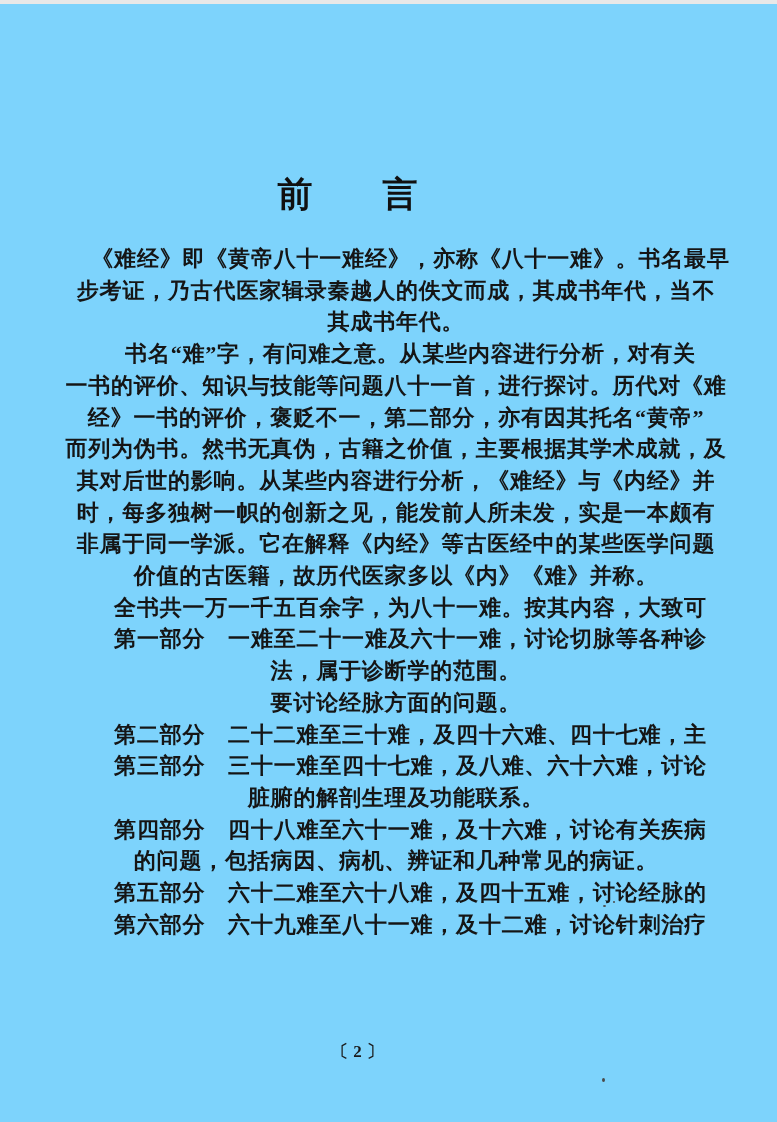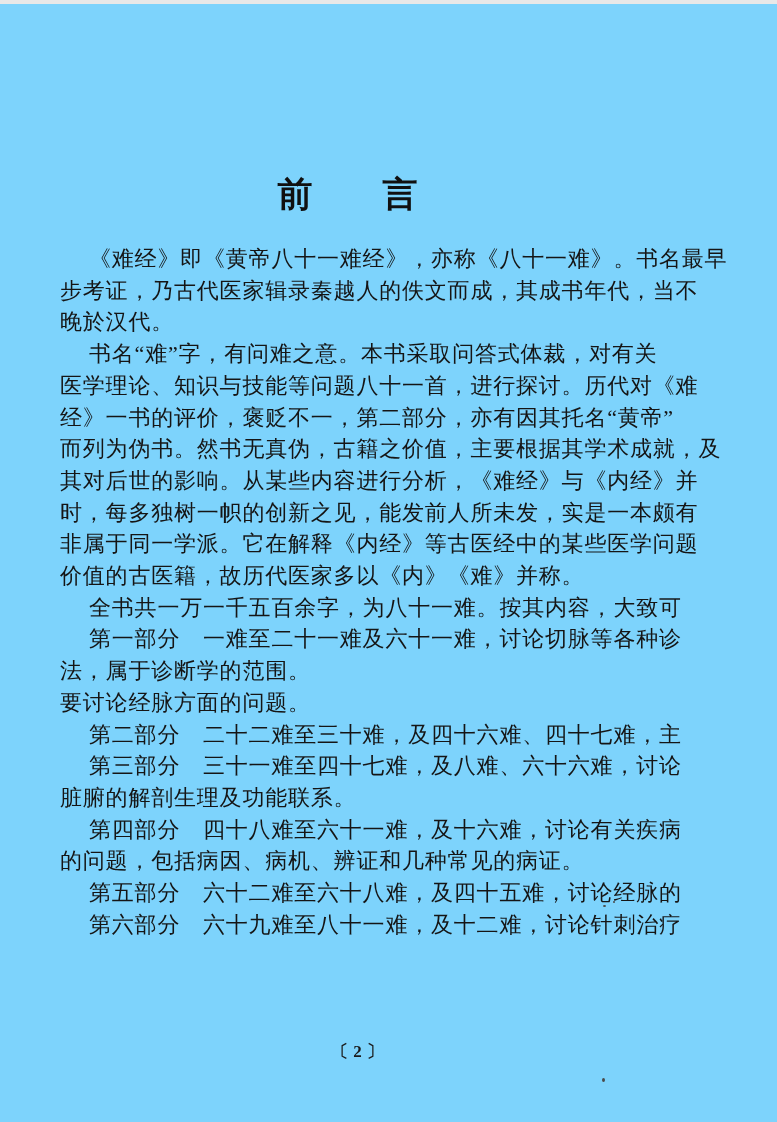--- a/index.html
+++ b/index.html
@@ -33,24 +33,25 @@
   .body-text {
     position: absolute;
     top: 239px;
     left: 60px;
     width: 672px;
   }
   .line {
     margin: 0;
     font-size: 22px;
     line-height: 31.7px;
-    font-weight: normal;
+    font-weight: bold;
     letter-spacing: 0.8px;
     white-space: nowrap;
     color: #151515;
+    text-align: center;
   }
   .line.indent {
     padding-left: 29px;
   }
   .footer {
     position: absolute;
     top: 1036px;
     left: 0;
     width: 720px;
     text-align: center;
@@ -70,23 +71,23 @@
 </style>
 </head>
 <body>
 
 <div class="page">
   <h1 class="title">前　　言</h1>
 
   <div class="body-text">
       <p class="line indent">《难经》即《黄帝八十一难经》，亦称《八十一难》。书名最早</p>
       <p class="line">步考证，乃古代医家辑录秦越人的佚文而成，其成书年代，当不</p>
-      <p class="line">晚於汉代。</p>
-      <p class="line indent">书名“难”字，有问难之意。本书采取问答式体裁，对有关</p>
-      <p class="line">医学理论、知识与技能等问题八十一首，进行探讨。历代对《难</p>
+      <p class="line">其成书年代。</p>
+      <p class="line indent">书名“难”字，有问难之意。从某些内容进行分析，对有关</p>
+      <p class="line">一书的评价、知识与技能等问题八十一首，进行探讨。历代对《难</p>
       <p class="line">经》一书的评价，褒贬不一，第二部分，亦有因其托名“黄帝”</p>
       <p class="line">而列为伪书。然书无真伪，古籍之价值，主要根据其学术成就，及</p>
       <p class="line">其对后世的影响。从某些内容进行分析，《难经》与《内经》并</p>
       <p class="line">时，每多独树一帜的创新之见，能发前人所未发，实是一本颇有</p>
       <p class="line">非属于同一学派。它在解释《内经》等古医经中的某些医学问题</p>
       <p class="line">价值的古医籍，故历代医家多以《内》《难》并称。</p>
       <p class="line indent">全书共一万一千五百余字，为八十一难。按其内容，大致可</p>
       <p class="line indent">第一部分　一难至二十一难及六十一难，讨论切脉等各种诊</p>
       <p class="line">法，属于诊断学的范围。</p>
       <p class="line">要讨论经脉方面的问题。</p>

